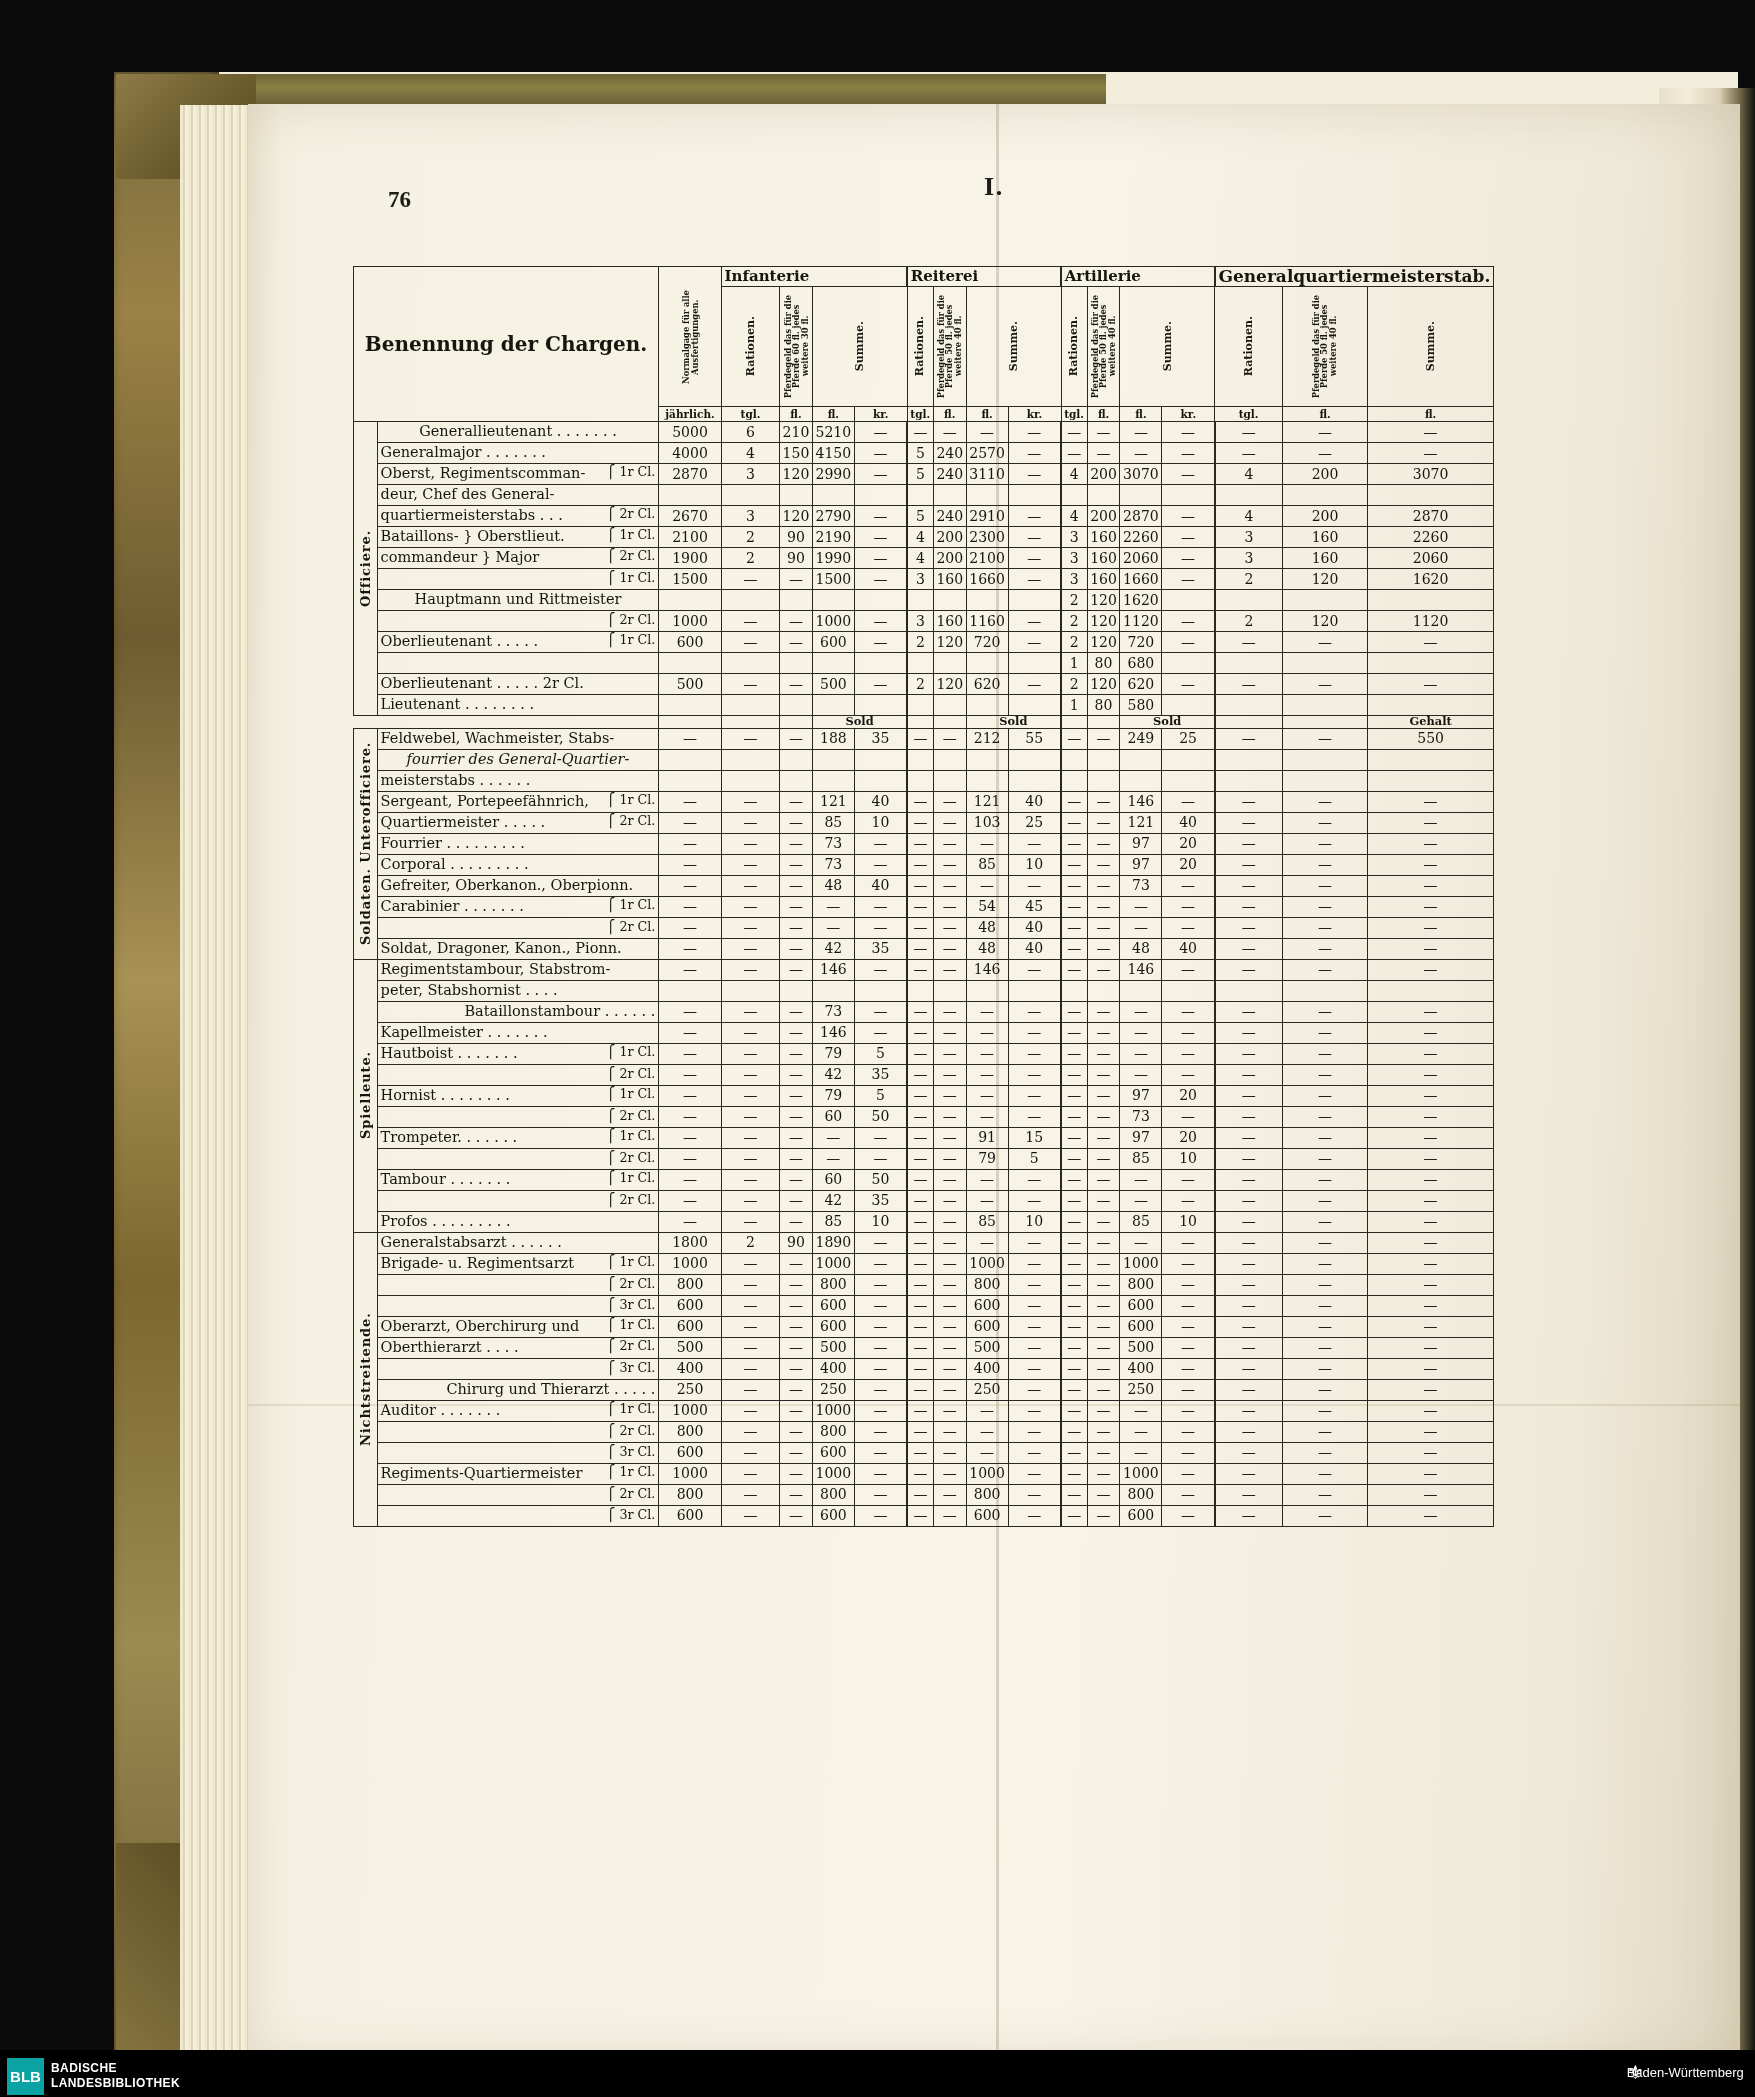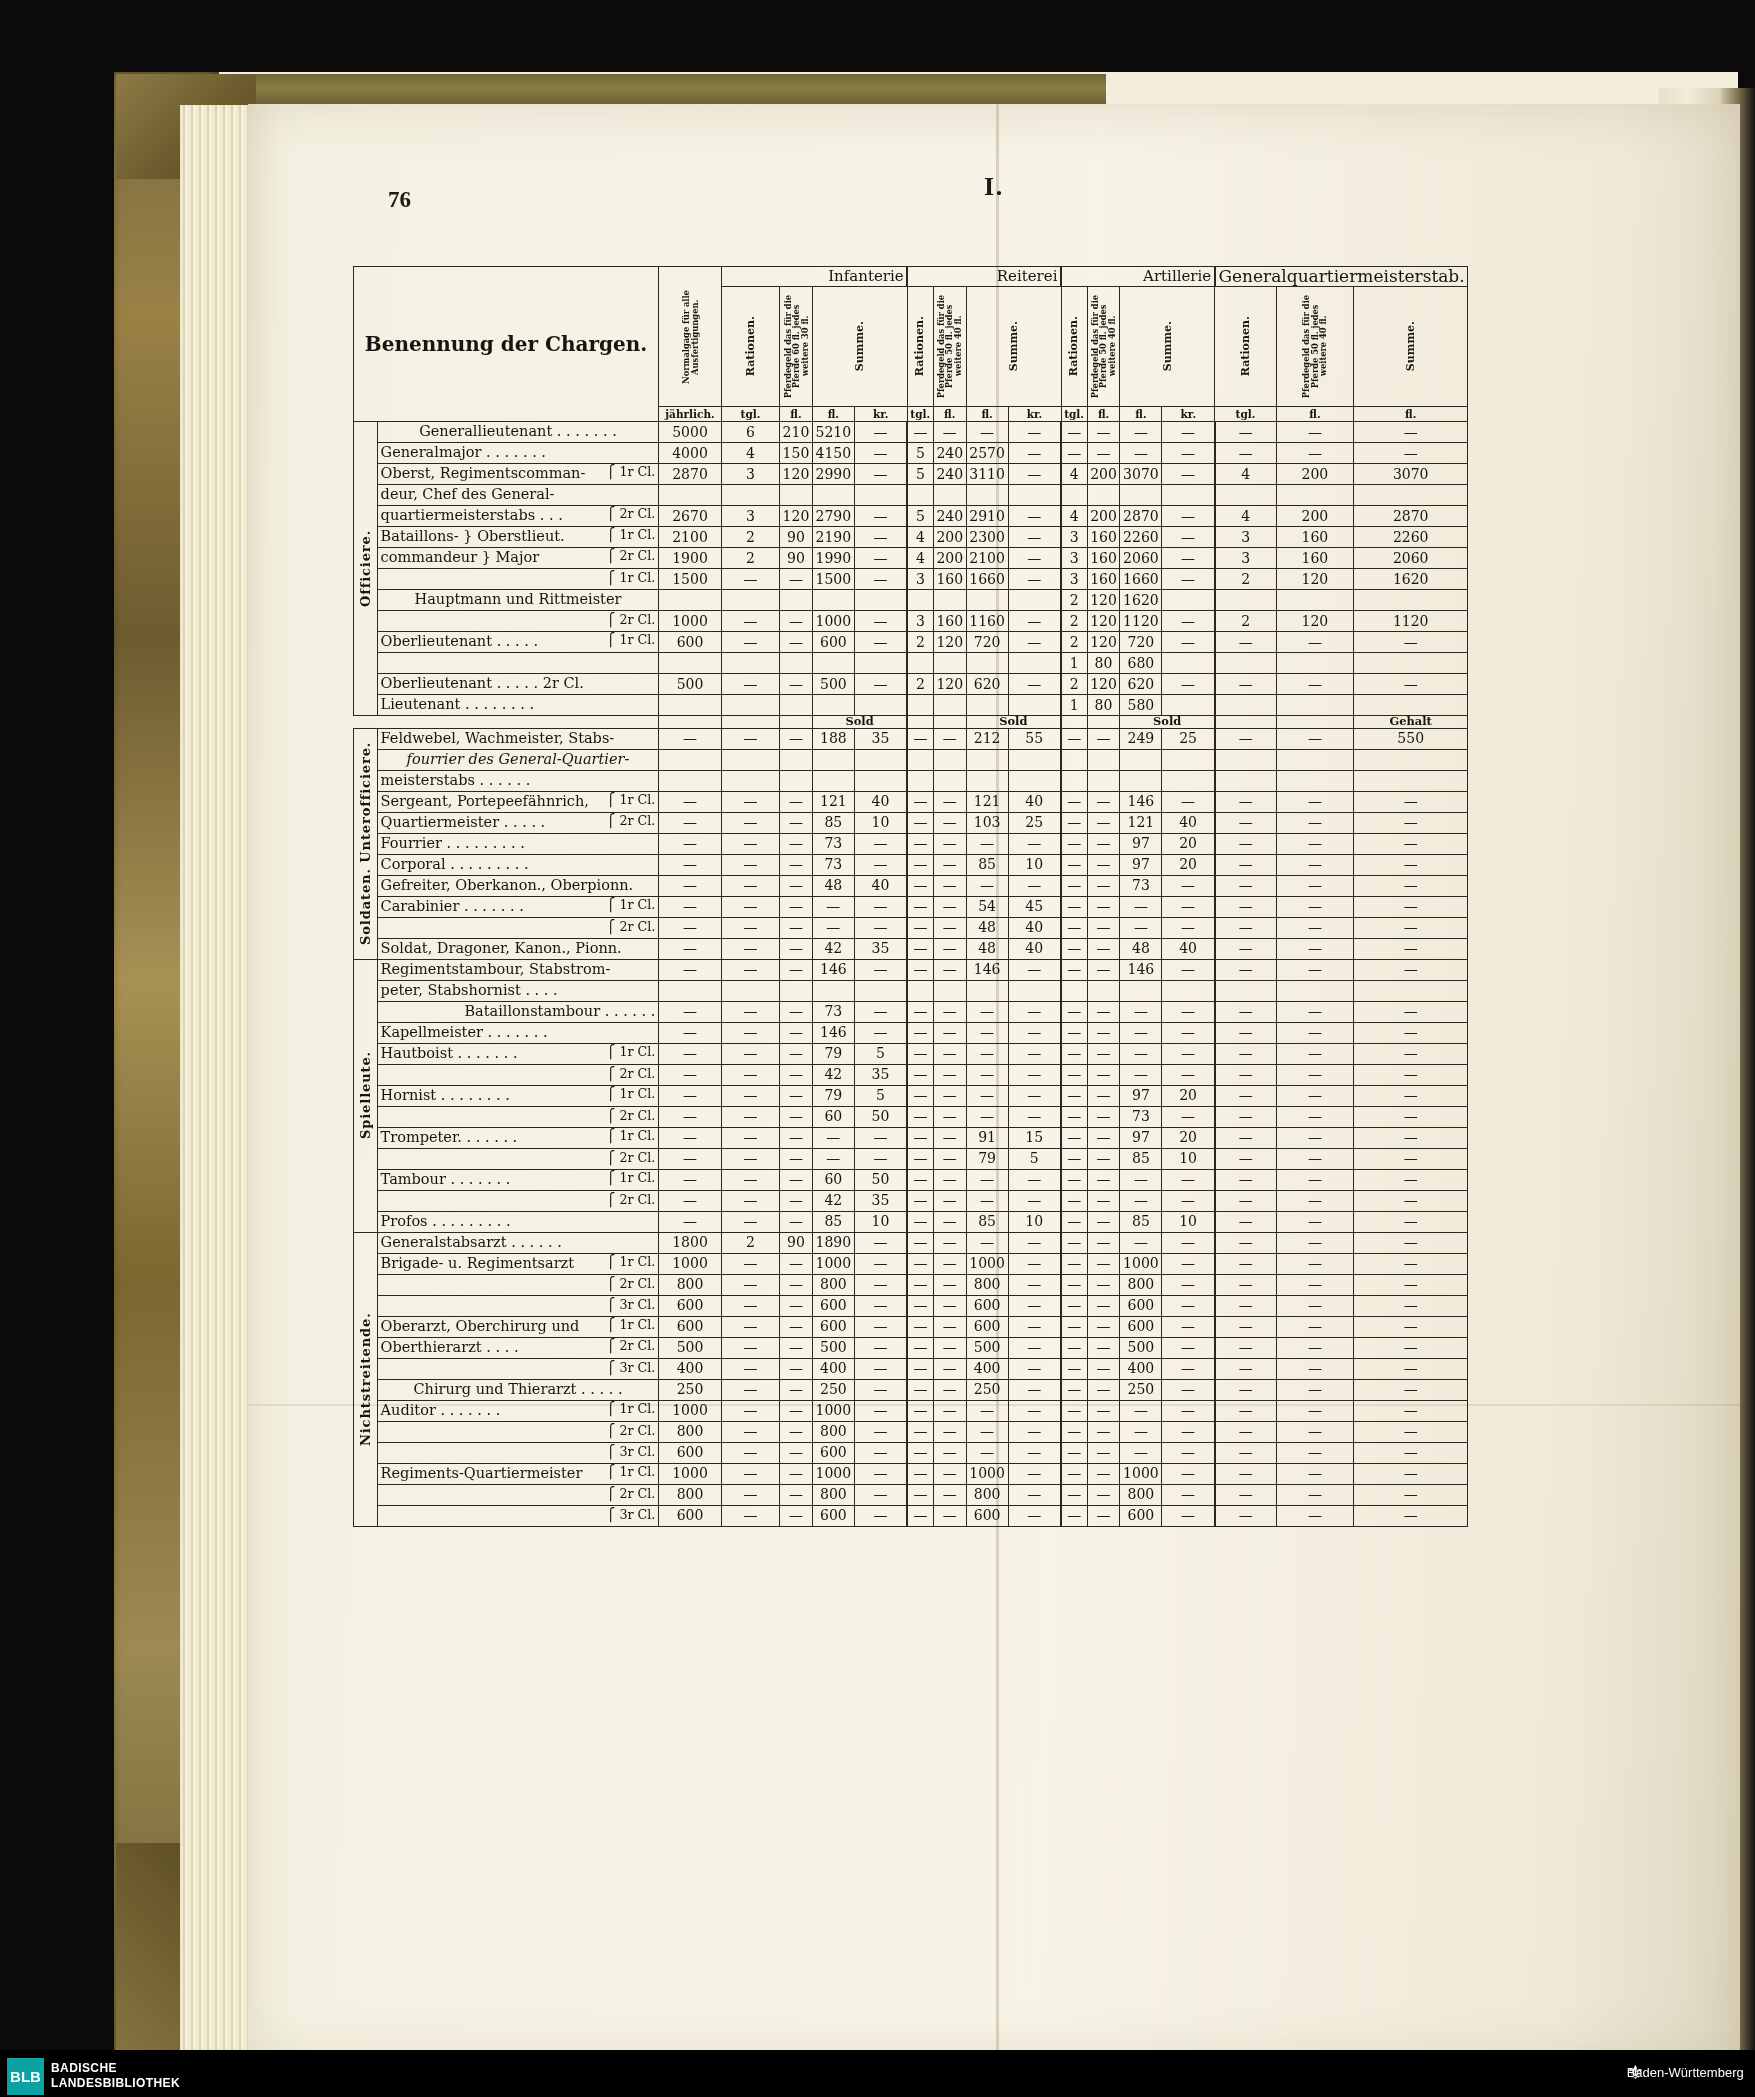--- a/index.html
+++ b/index.html
@@ -35,21 +35,21 @@
   .folio{position:absolute;left:140px;top:83px;font-size:23px;font-weight:bold;font-family:"Liberation Serif",serif;}
   .romanI{position:absolute;left:0;top:68px;width:1492px;text-align:center;font-size:26px;font-weight:bold;letter-spacing:1.8px;}
   .maintitle{position:absolute;left:35px;top:112px;width:1440px;text-align:center;font-size:22px;font-weight:bold;
              font-family:"DejaVu Serif",serif;letter-spacing:0.3px;}
 
   
   table.tar{position:absolute;left:105px;top:162px;border-collapse:collapse;font-size:14px;
             font-family:"DejaVu Serif",serif;color:#16150f;}
   table.tar td,table.tar th{border:0.9px solid #2a2720;padding:0 2.6px;line-height:1.02;vertical-align:middle;}
   .grp{border-right:2.6px double #2a2720 !important;}
-  .hd{text-align:right;font-weight:normal;font-size:15px;}
+  .hd{text-align:left;font-weight:bold;font-size:15px;}
   .vhd{writing-mode:vertical-rl;transform:rotate(180deg);text-align:center;font-weight:bold;
        font-size:11px;line-height:1.05;padding:1.8px 0;height:114px;}
   .vhd2{writing-mode:vertical-rl;transform:rotate(180deg);text-align:center;font-weight:bold;
        font-size:8.3px;line-height:1.1;padding:1.8px 0;}
   .unit{text-align:center;font-size:10.5px;font-weight:bold;height:14px;}
   .nm{text-align:right;white-space:nowrap;font-size:14.5px;padding-right:5.3px;height:20px;}
   .num{text-align:center;font-size:14px;white-space:nowrap;}
   .sidecat{writing-mode:vertical-rl;transform:rotate(180deg);text-align:center;font-weight:bold;
            font-size:13px;letter-spacing:0.9px;width:23px;}
   .cl{text-align:center;font-size:12.7px;white-space:nowrap;}
@@ -1024,21 +1024,21 @@
             <td class="num grp">—</td>
             <td class="num">—</td>
             <td class="num">—</td>
             <td class="num">400</td>
             <td class="num grp">—</td>
             <td class="num">—</td>
             <td class="num">—</td>
             <td class="num">—</td>
           </tr>
           <tr>
-            <td class="nm" style="text-align: center;"><span>Chirurg und Thierarzt . . . . .</span></td>
+            <td class="nm" style="text-align: right;"><span>Chirurg und Thierarzt . . . . .</span></td>
             <td class="num">250</td>
             <td class="num">—</td>
             <td class="num">—</td>
             <td class="num">250</td>
             <td class="num grp">—</td>
             <td class="num">—</td>
             <td class="num">—</td>
             <td class="num">250</td>
             <td class="num grp">—</td>
             <td class="num">—</td>

